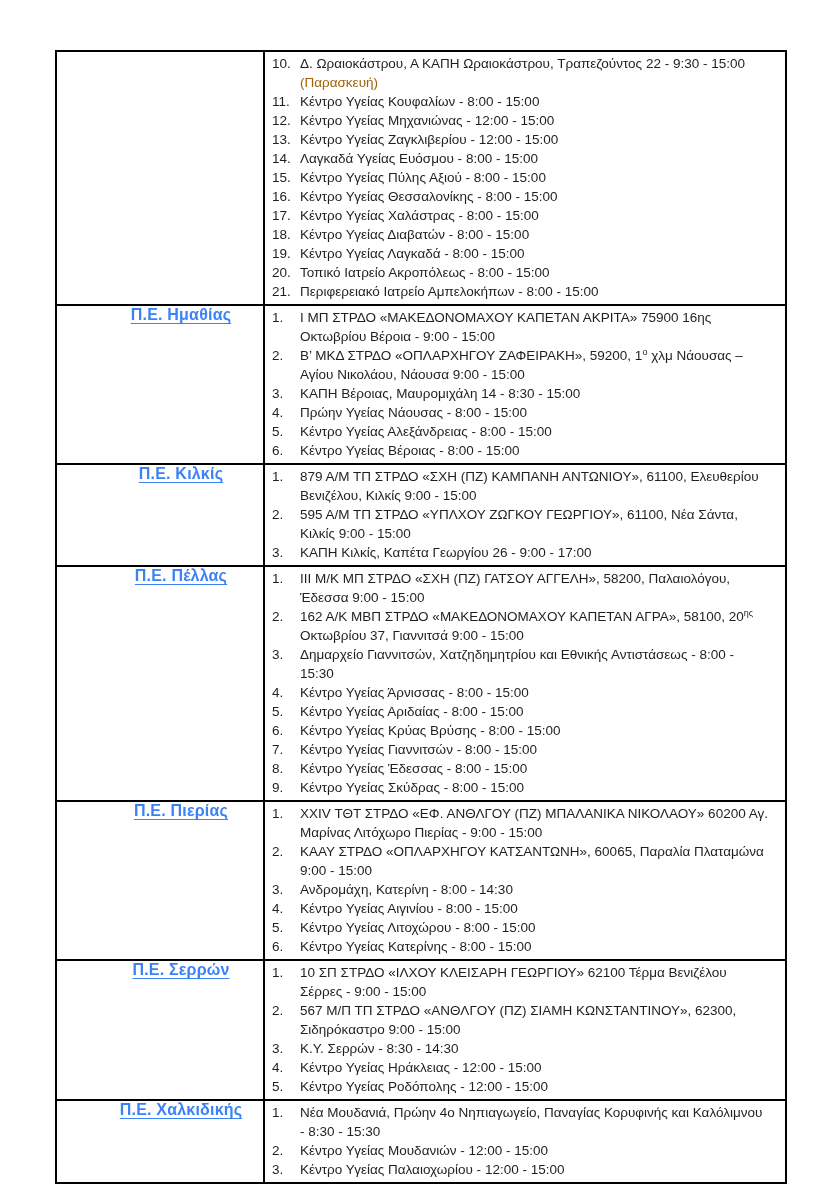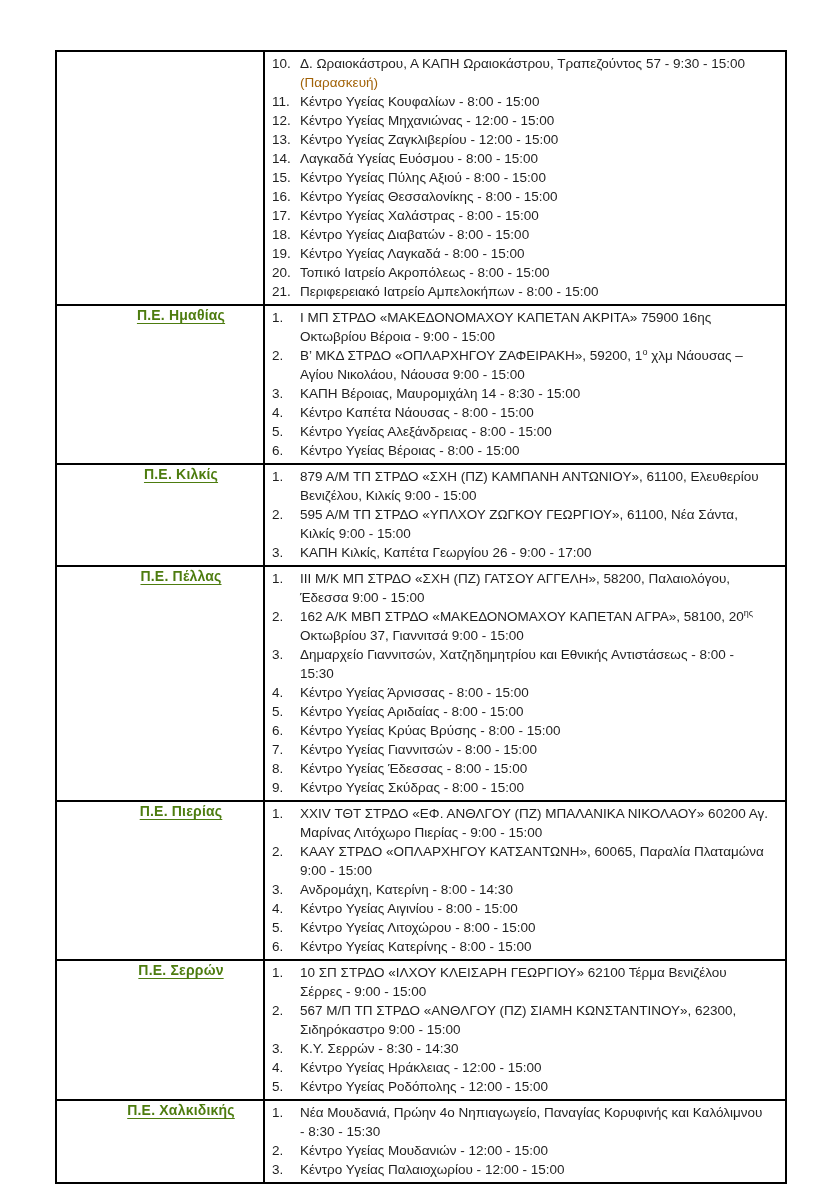--- a/index.html
+++ b/index.html
@@ -25,23 +25,23 @@
   table.schedule td {
     border: 2px solid #000000;
     vertical-align: top;
   }
   td.region-cell {
     width: 208px;
     text-align: center;
     vertical-align: middle;
   }
   .region-link {
-    color: #4d7c0f;
+    color: #3b82f6;
     font-weight: 700;
-    font-size: 14px;
+    font-size: 16px;
     letter-spacing: 0.2px;
     text-decoration: underline;
     text-decoration-thickness: 1.3px;
     text-underline-offset: 2.5px;
     cursor: pointer;
     padding-left: 42px;
   }
   td.items-cell {
     padding: 2px 17px 3px 7px;
   }
@@ -72,21 +72,21 @@
 <body>
 
 <div class="page">
   <table class="schedule">
     <tbody>
         <tr>
           <td class="region-cell"></td>
           <td class="items-cell">
             <div class="item">
               <span class="num">10.</span>
-              <span class="content"><span>Δ. Ωραιοκάστρου, Α ΚΑΠΗ Ωραιοκάστρου, Τραπεζούντος 57 - </span><span class="u">9:30 - 15:00</span><span> </span><span class="red">(Παρασκευή)</span></span>
+              <span class="content"><span>Δ. Ωραιοκάστρου, Α ΚΑΠΗ Ωραιοκάστρου, Τραπεζούντος 22 - </span><span class="u">9:30 - 15:00</span><span> </span><span class="red">(Παρασκευή)</span></span>
             </div>
             <div class="item">
               <span class="num">11.</span>
               <span class="content"><span>Κέντρο Υγείας Κουφαλίων - </span><span class="u">8:00 - 15:00</span></span>
             </div>
             <div class="item">
               <span class="num">12.</span>
               <span class="content"><span>Κέντρο Υγείας Μηχανιώνας - </span><span class="u">12:00 - 15:00</span></span>
             </div>
             <div class="item">
@@ -137,21 +137,21 @@
             <div class="item">
               <span class="num">2.</span>
               <span class="content"><span>Β’ ΜΚΔ ΣΤΡΔΟ «ΟΠΛΑΡΧΗΓΟΥ ΖΑΦΕΙΡΑΚΗ», 59200, 1</span><sup class="ord">ο</sup><span> χλμ Νάουσας – Αγίου Νικολάου, Νάουσα </span><span class="u">9:00 - 15:00</span></span>
             </div>
             <div class="item">
               <span class="num">3.</span>
               <span class="content"><span>ΚΑΠΗ Βέροιας, Μαυρομιχάλη 14 - </span><span class="u">8:30 - 15:00</span></span>
             </div>
             <div class="item">
               <span class="num">4.</span>
-              <span class="content"><span>Κέντρο Καπέτα Νάουσας - </span><span class="u">8:00 - 15:00</span></span>
+              <span class="content"><span>Πρώην Υγείας Νάουσας - </span><span class="u">8:00 - 15:00</span></span>
             </div>
             <div class="item">
               <span class="num">5.</span>
               <span class="content"><span>Κέντρο Υγείας Αλεξάνδρειας - </span><span class="u">8:00 - 15:00</span></span>
             </div>
             <div class="item">
               <span class="num">6.</span>
               <span class="content"><span>Κέντρο Υγείας Βέροιας - </span><span class="u">8:00 - 15:00</span></span>
             </div>
           </td>

